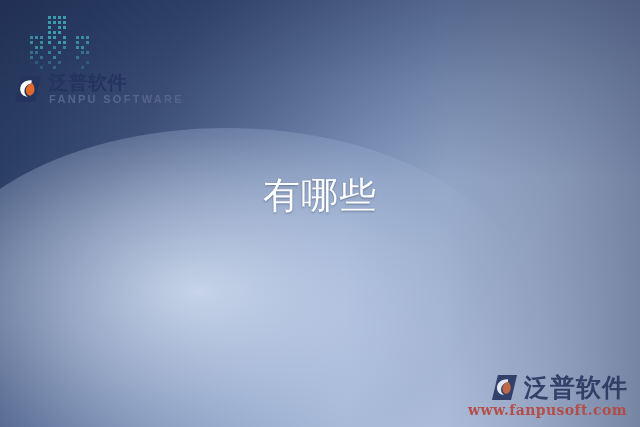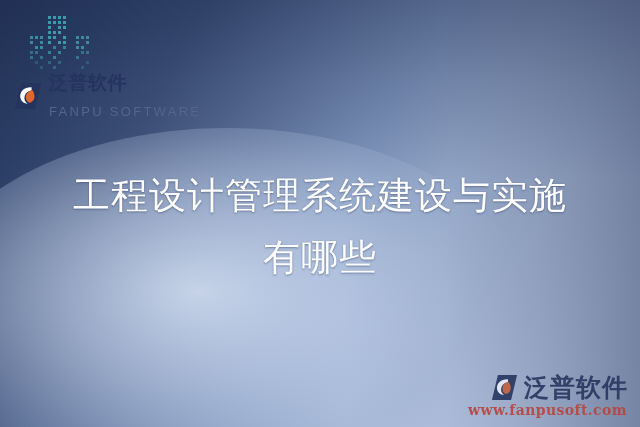--- a/index.html
+++ b/index.html
@@ -95,25 +95,25 @@
   .brand-cn {
     font-family: "DejaVu Sans", "Liberation Sans", sans-serif;
     font-size: 19px;
     font-weight: 700;
     color: #24345e;
     letter-spacing: 0.5px;
     white-space: nowrap;
   }
   .brand-en {
     font-family: "Liberation Sans", sans-serif;
-    font-size: 13px;
-    font-weight: 400;
+    font-size: 11px;
+    font-weight: 700;
     color: #55648c;
     letter-spacing: 2.3px;
-    margin-top: 13px;
+    margin-top: 2px;
     white-space: nowrap;
   }
 
   
   .headline {
     position: absolute;
     left: 0;
     right: 0;
     top: 172px;
     text-align: center;
@@ -262,21 +262,20 @@
         <path d="M19.4 9.3 C16.1 9.6 13.4 12.0 12.9 15.2 C12.45 18.1 13.9 20.6 16.4 21.8 C19.9 20.9 21.9 18.0 21.4 14.4 C21.1 12.3 20.4 10.6 19.4 9.3 Z" fill="#e2672a"></path>
       </svg>
     </span>
     <span class="brand-words">
       <span class="brand-cn">泛普软件</span>
       <span class="brand-en">FANPU SOFTWARE</span>
     </span>
   </div>
 
   <div class="headline">
-    <span class="line">工程设计管理系统建设与实施</span>
     <span class="line">有哪些</span>
   </div>
 
   <div class="watermark">
     <div class="wm-row">
       <span class="wm-mark">
         <svg width="29" height="29" viewBox="0 0 30 30" xmlns="http://www.w3.org/2000/svg">
           <path d="M8.2 2 H28 L21.8 28 H2 Z" fill="#27365f"></path>
           <path d="M18.6 6.4 C11.5 6.0 7.0 10.4 7.2 15.6 C7.35 19.8 10.4 22.6 14.6 22.9 C11.9 20.9 10.9 18.4 11.6 15.6 C12.5 12.1 15.5 9.7 18.6 9.6 Z" fill="#e9edf5"></path>
           <path d="M19.4 9.3 C16.1 9.6 13.4 12.0 12.9 15.2 C12.45 18.1 13.9 20.6 16.4 21.8 C19.9 20.9 21.9 18.0 21.4 14.4 C21.1 12.3 20.4 10.6 19.4 9.3 Z" fill="#c2603c"></path>

